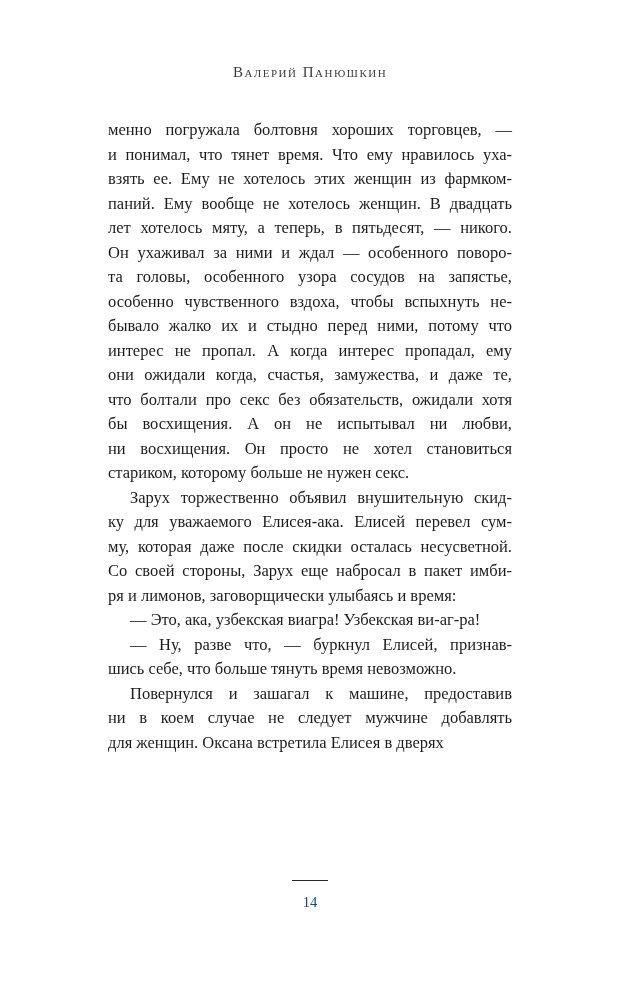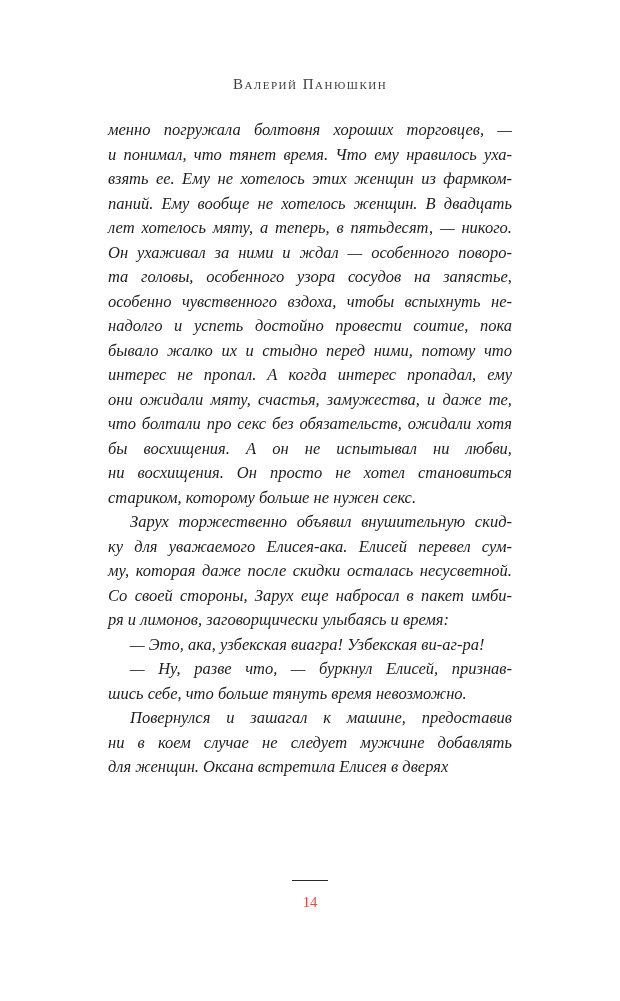--- a/index.html
+++ b/index.html
@@ -11,21 +11,21 @@
     position: relative;
     width: 620px;
     height: 1001px;
     background: #ffffff;
     font-family: "Liberation Serif", "DejaVu Serif", serif;
     color: #1c1c1c;
     overflow: hidden;
   }
   .running-header {
     position: absolute;
-    top: 76px;
+    top: 64px;
     left: 0;
     width: 620px;
     text-align: center;
     font-variant: small-caps;
     letter-spacing: 1.5px;
     font-size: 15px;
     color: #3d3d3d;
   }
   .text-block {
     position: absolute;
@@ -34,21 +34,20 @@
     width: 404px;
     font-size: 16.5px;
     line-height: 24.5px;
     color: #1c1c1c;
   }
   .text-line {
     text-align: justify;
     text-align-last: justify;
     white-space: normal;
     height: 24.5px;
-    font-style: italic;
   }
   .text-line.last {
     text-align-last: left;
   }
   .text-line.indent {
     text-indent: 22px;
   }
   .footer-rule {
     position: absolute;
     top: 880px;
@@ -57,43 +56,42 @@
     height: 0;
     border-top: 1.6px solid #2a2a2a;
   }
   .page-number {
     position: absolute;
     top: 894px;
     left: 0;
     width: 620px;
     text-align: center;
     font-size: 14.5px;
-    color: #ef4444;
+    color: #0c4a6e;
   }
 </style>
 </head>
 <body>
 
 <div class="page">
 
   <div class="running-header">Валерий Панюшкин</div>
 
   <div class="text-block">
       <div class="text-line">менно погружала болтовня хороших торговцев, —</div>
       <div class="text-line">и понимал, что тянет время. Что ему нравилось уха-</div>
       <div class="text-line">взять ее. Ему не хотелось этих женщин из фармком-</div>
       <div class="text-line">паний. Ему вообще не хотелось женщин. В двадцать</div>
       <div class="text-line">лет хотелось мяту, а теперь, в пятьдесят, — никого.</div>
       <div class="text-line">Он ухаживал за ними и ждал — особенного поворо-</div>
       <div class="text-line">та головы, особенного узора сосудов на запястье,</div>
       <div class="text-line">особенно чувственного вздоха, чтобы вспыхнуть не-</div>
-      <div class="text-line">надолго и успеть достойно провести соитие, пока</div>
       <div class="text-line">бывало жалко их и стыдно перед ними, потому что</div>
       <div class="text-line">интерес не пропал. А когда интерес пропадал, ему</div>
-      <div class="text-line">они ожидали мяту, счастья, замужества, и даже те,</div>
+      <div class="text-line">они ожидали когда, счастья, замужества, и даже те,</div>
       <div class="text-line">что болтали про секс без обязательств, ожидали хотя</div>
       <div class="text-line">бы восхищения. А он не испытывал ни любви,</div>
       <div class="text-line">ни восхищения. Он просто не хотел становиться</div>
       <div class="text-line last">стариком, которому больше не нужен секс.</div>
       <div class="text-line indent">Зарух торжественно объявил внушительную скид-</div>
       <div class="text-line">ку для уважаемого Елисея-ака. Елисей перевел сум-</div>
       <div class="text-line">му, которая даже после скидки осталась несусветной.</div>
       <div class="text-line">Со своей стороны, Зарух еще набросал в пакет имби-</div>
       <div class="text-line last">ря и лимонов, заговорщически улыбаясь и время:</div>
       <div class="text-line last indent">— Это, ака, узбекская виагра! Узбекская ви-аг-ра!</div>

